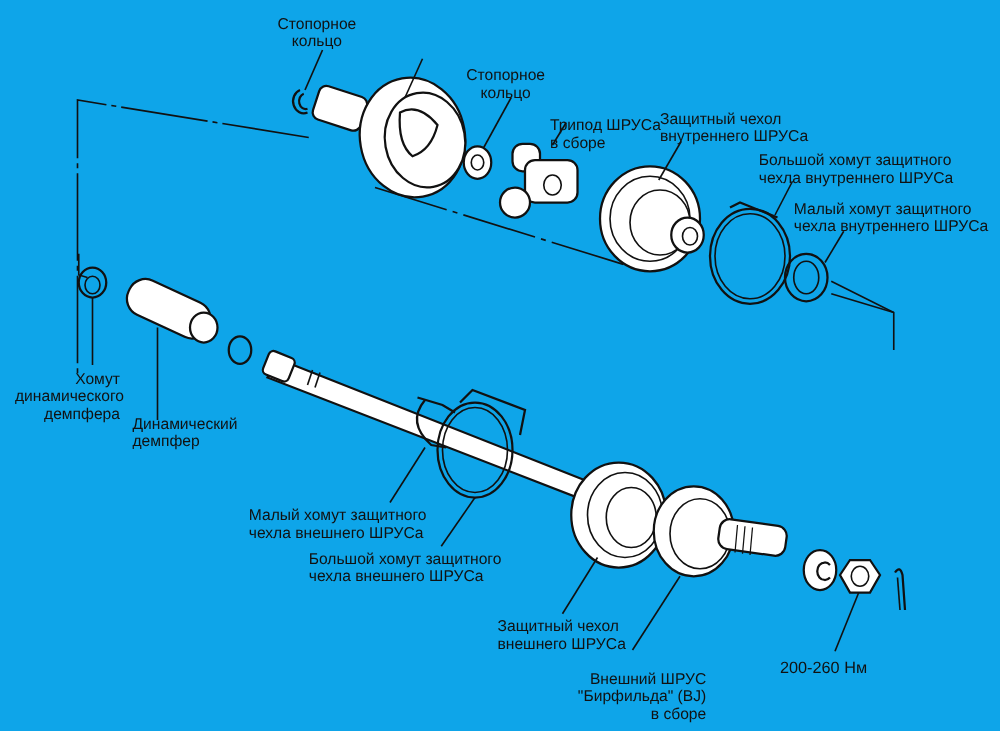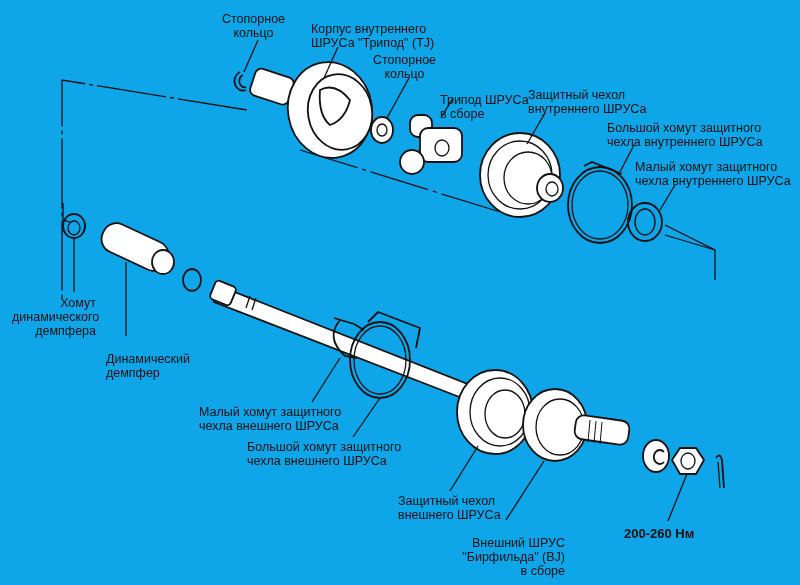--- a/index.html
+++ b/index.html
@@ -8,21 +8,21 @@
   .lbl {
     position: absolute;
     font-family: "Liberation Sans", sans-serif;
     font-size: 12.5px;
     line-height: 14px;
     color: #111;
     white-space: pre;
   }
   .c { text-align: center; }
   .r { text-align: right; }
-  .b { font-weight: bold; font-size: 13px; }
+  .b { font-weight: normal; font-size: 13px; }
   .ln { fill: none; stroke: #111; stroke-width: 1.3; }
   .ln2 { fill: none; stroke: #111; stroke-width: 1.8; }
   .lf { fill: #fff; stroke: #111; stroke-width: 1.8; }
   .thin { fill: none; stroke: #111; stroke-width: 1; }
 </style>
 </head>
 <body>
 
 <div id="stage">
   <svg id="art" width="800" height="585" viewBox="0 0 800 585">
@@ -153,36 +153,34 @@
       <line class="ln" x1="340" y1="358" x2="312" y2="402"></line>
       <line class="ln" x1="380" y1="398" x2="353" y2="437"></line>
       <line class="ln" x1="478" y1="446" x2="450" y2="491"></line>
       <line class="ln" x1="544" y1="461" x2="506" y2="520"></line>
       <line class="ln" x1="687" y1="474" x2="668" y2="521"></line>
     </g>
   </svg>
 
   <div class="lbl c" style="left:222px; top:12px;">Стопорное
 кольцо</div>
-  <div class="lbl" style="left:311px; top:22px;">Корпус внутреннего
-ШРУСа "Трипод" (TJ)</div>
   <div class="lbl c" style="left:373px; top:53px;">Стопорное
 кольцо</div>
   <div class="lbl" style="left:440px; top:73px;margin-top:20px;">Трипод ШРУСа
 в сборе</div>
   <div class="lbl" style="left:528px; top:88px;">Защитный чехол
 внутреннего ШРУСа</div>
   <div class="lbl" style="left:607px; top:121px;">Большой хомут защитного
 чехла внутреннего ШРУСа</div>
   <div class="lbl" style="left:635px; top:160px;">Малый хомут защитного
 чехла внутреннего ШРУСа</div>
   <div class="lbl r" style="left:12px; top:296px; width:84px;">Хомут
 динамического
 демпфера</div>
-  <div class="lbl" style="left:106px; top:352px;">Динамический
+  <div class="lbl" style="left:106px; top:332px;">Динамический
 демпфер</div>
   <div class="lbl" style="left:199px; top:405px;">Малый хомут защитного
 чехла внешнего ШРУСа</div>
   <div class="lbl" style="left:247px; top:440px;">Большой хомут защитного
 чехла внешнего ШРУСа</div>
   <div class="lbl" style="left:398px; top:494px;">Защитный чехол
 внешнего ШРУСа</div>
   <div class="lbl c" style="left:455px; top:536px; width:110px;text-align:right;">Внешний ШРУС
 "Бирфильда" (BJ)
 в сборе</div>

